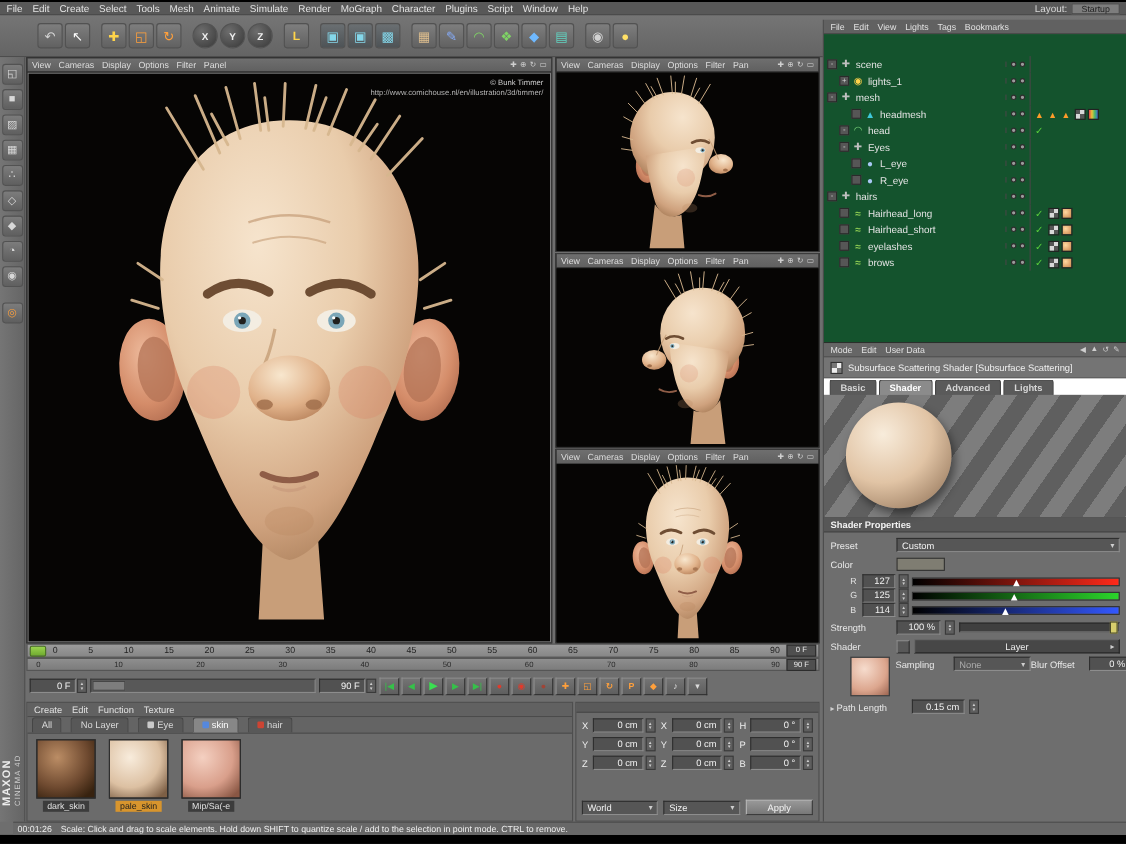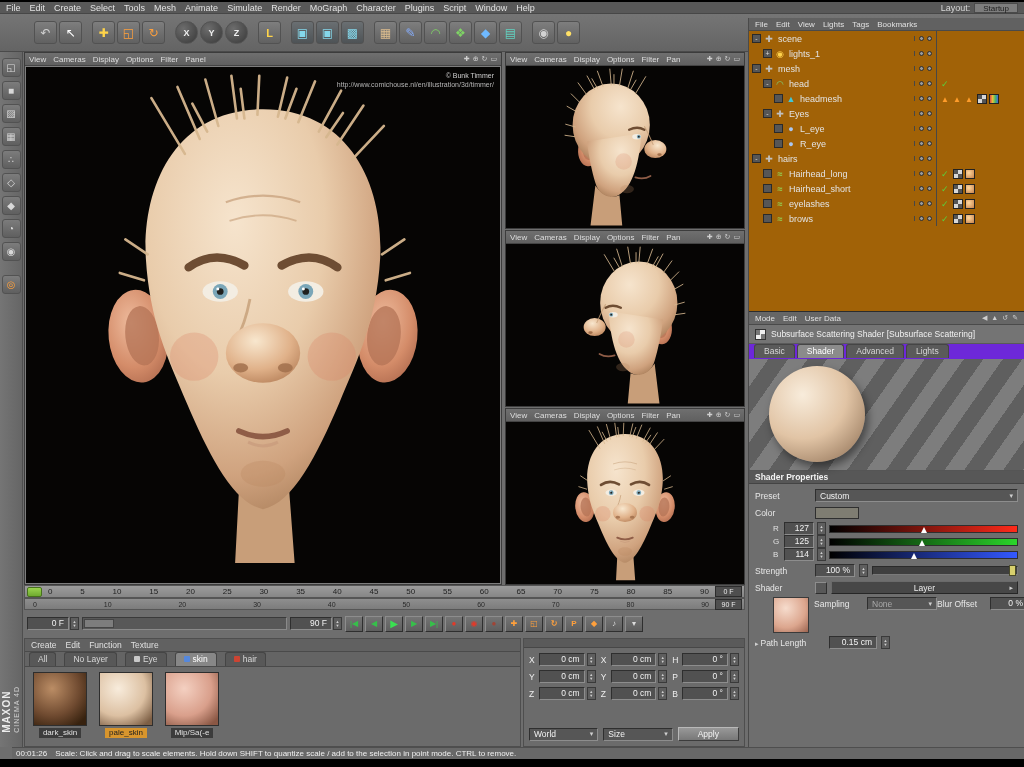--- a/index.html
+++ b/index.html
@@ -57,21 +57,21 @@
   .vp-b{left:505px;top:406px;width:240px;height:177px;}
   .credit{position:absolute;top:4px;right:6px;text-align:right;color:#cfcfcf;font-size:7px;line-height:9px;}
   .credit .url{color:#b5b5b5;}
   .flip{transform:scaleX(-1);}
 
   
   .right-panel{position:absolute;left:748px;top:16px;width:276px;bottom:12px;background:#6e6e6e;border-left:1px solid #4a4a4a;
     display:flex;flex-direction:column;}
   .rp-menus{height:13px;display:flex;align-items:center;gap:8px;padding:0 6px;background:#616161;
     border-bottom:1px solid #4a4a4a;color:#e0e0e0;font-size:8px;flex:none;}
-  .om-tree{height:281px;background:#a16207;border-bottom:1px solid #2c2c2c;overflow:hidden;flex:none;padding-top:0;}
+  .om-tree{height:281px;background:#14532d;border-bottom:1px solid #2c2c2c;overflow:hidden;flex:none;padding-top:20px;}
   .tree-row{display:flex;align-items:center;height:15px;color:#e3e3e3;font-size:9px;cursor:default;}
   .tree-indent{flex:none;}
   .tree-toggle{flex:none;width:9px;height:9px;margin-right:2px;background:#565656;border:1px solid #2a2a2a;color:#ddd;
     font-size:7px;line-height:7px;text-align:center;cursor:pointer;}
   .tree-icon{flex:none;width:12px;text-align:center;margin-right:3px;font-size:9px;}
   .ic-null::before{content:"✚";color:#c0c0c0;}
   .ic-light::before{content:"◉";color:#ffd24a;}
   .ic-hyper::before{content:"◠";color:#7ad47a;font-weight:bold;}
   .ic-poly::before{content:"▲";color:#3fc8da;}
   .ic-sphere::before{content:"●";color:#a9c8f5;}
@@ -89,21 +89,21 @@
   .tag.tri::before{content:"▲";color:#ff9c2a;font-size:8px;}
   .tag.rainbow{background:linear-gradient(90deg,#e04444,#e8c43a,#46b868,#4468d8);}
 
   .am-header{height:13px;display:flex;align-items:center;gap:8px;padding:0 6px;background:#666;border-bottom:1px solid #4a4a4a;
     color:#e0e0e0;font-size:8px;flex:none;}
   .am-hicons{margin-left:auto;display:flex;gap:4px;}
   .am-hicons span{font-size:7px;color:#cfcfcf;cursor:pointer;}
   .am-titlebar{height:19px;display:flex;align-items:center;gap:5px;padding:0 6px;background:#747474;color:#f0f0f0;
     font-size:8.5px;flex:none;border-bottom:1px solid #5a5a5a;white-space:nowrap;overflow:hidden;}
   .shader-chip{width:11px;height:11px;flex:none;background:conic-gradient(#eee 0 25%,#777 0 50%,#eee 0 75%,#777 0);border:1px solid #333;}
-  .am-tabs{height:15px;display:flex;gap:2px;align-items:flex-start;padding:0 5px;background:#6d28d9;flex:none;}
+  .am-tabs{height:15px;display:flex;gap:2px;align-items:center;padding:0 5px;background:#ffffff;flex:none;font-weight:bold;}
   .am-tab{background:#5a5a5a;border:1px solid #454545;border-bottom:none;border-radius:3px 3px 0 0;color:#d6d6d6;
     font-size:8.5px;padding:1px 9px 2px;cursor:pointer;}
   .am-tab.selected{background:#8b8b8b;color:#fff;}
   .am-preview{height:112px;flex:none;position:relative;border-bottom:1px solid #555;
     background:repeating-linear-gradient(125deg,#7d7d7d 0 16px,#5f5f5f 16px 32px);}
   .preview-sphere{position:absolute;left:20px;top:7px;width:96px;height:96px;border-radius:50%;
     background:radial-gradient(circle at 35% 30%,#f8ecdb,#e1c4a5 48%,#a5876b 82%,#6d5947);box-shadow:3px 5px 9px rgba(0,0,0,.45);}
   .am-section{height:13px;flex:none;background:#575757;border-bottom:1px solid #444;color:#f2f2f2;
     font-size:8.5px;font-weight:bold;display:flex;align-items:center;padding:0 6px;}
   .am-body{flex:1;padding:4px 6px;display:flex;flex-direction:column;gap:2px;color:#e8e8e8;font-size:8.5px;overflow:hidden;}
@@ -559,48 +559,48 @@
           <span class="tree-icon ic-null"></span>
           <span class="tree-label">mesh</span>
           <span class="tree-dots">
             <i></i>
             <i></i>
           </span>
           <span class="tree-tags"></span>
         </div>
 
         <div class="tree-row">
-          <span class="tree-indent" style="width: 14px;"></span>
-          <span class="tree-toggle">-</span>
-          <span class="tree-icon ic-hyper"></span>
-          <span class="tree-label">head</span>
-          <span class="tree-dots">
-            <i></i>
-            <i></i>
-          </span>
-          <span class="tree-tags">
-            <span class="tag check"></span>
-          </span>
-        </div>
-
-        <div class="tree-row">
           <span class="tree-indent" style="width: 25px;"></span>
           <span class="tree-toggle"></span>
           <span class="tree-icon ic-poly"></span>
           <span class="tree-label">headmesh</span>
           <span class="tree-dots">
             <i></i>
             <i></i>
           </span>
           <span class="tree-tags">
             <span class="tag tri"></span>
             <span class="tag tri"></span>
             <span class="tag tri"></span>
             <span class="tag checker"></span>
             <span class="tag rainbow"></span>
+          </span>
+        </div>
+
+        <div class="tree-row">
+          <span class="tree-indent" style="width: 14px;"></span>
+          <span class="tree-toggle">-</span>
+          <span class="tree-icon ic-hyper"></span>
+          <span class="tree-label">head</span>
+          <span class="tree-dots">
+            <i></i>
+            <i></i>
+          </span>
+          <span class="tree-tags">
+            <span class="tag check"></span>
           </span>
         </div>
 
         <div class="tree-row">
           <span class="tree-indent" style="width: 14px;"></span>
           <span class="tree-toggle">-</span>
           <span class="tree-icon ic-null"></span>
           <span class="tree-label">Eyes</span>
           <span class="tree-dots">
             <i></i>

